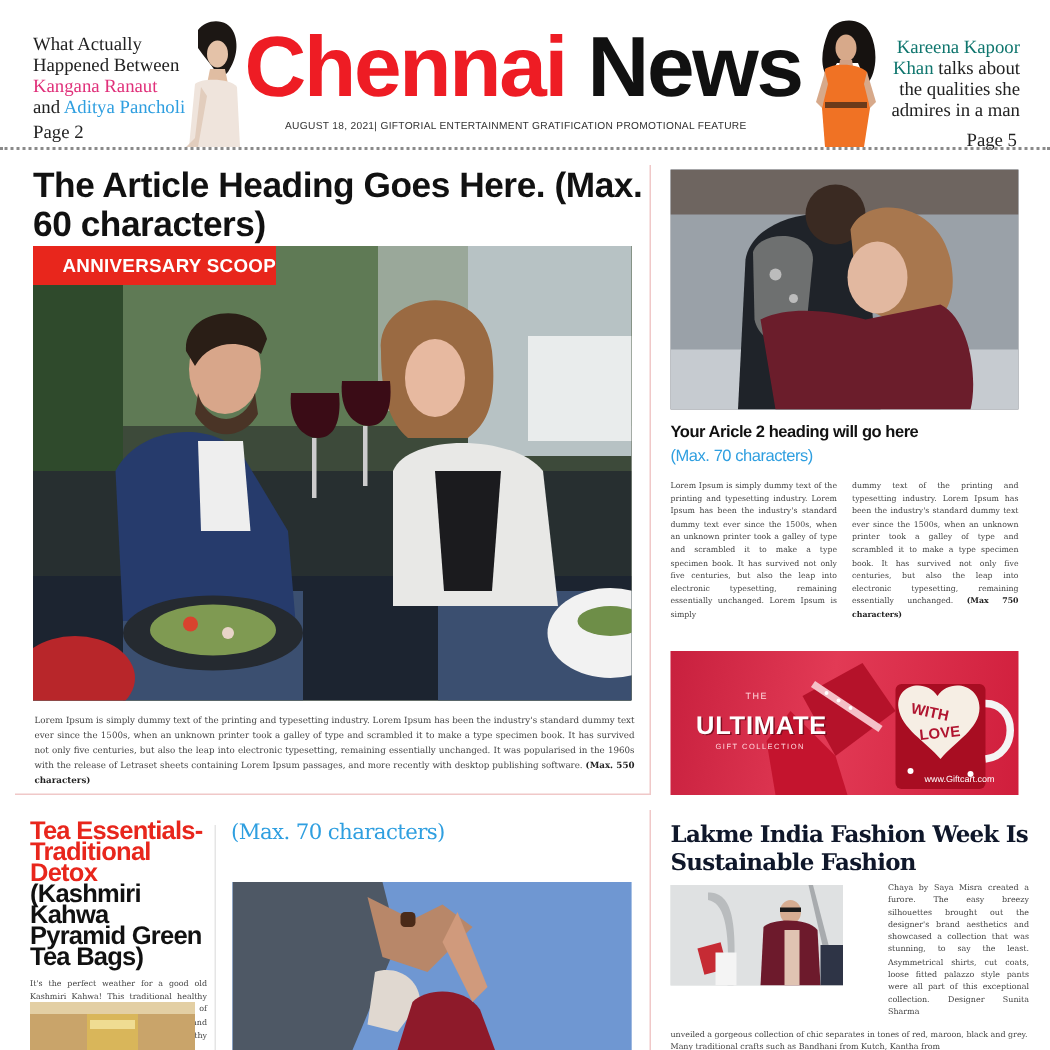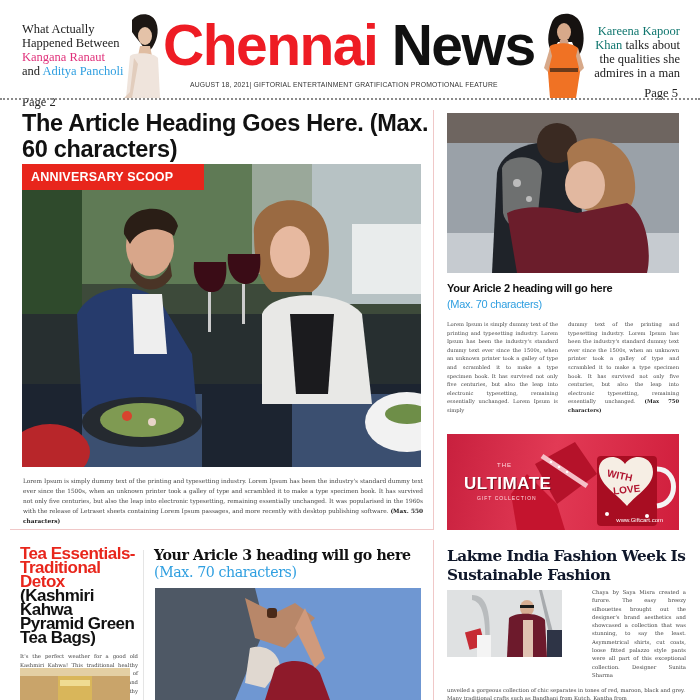--- a/index.html
+++ b/index.html
@@ -4,40 +4,40 @@
 <style>
   * { box-sizing: border-box; margin: 0; padding: 0; }
   html, body { width: 700px; height: 700px; overflow: hidden; background: #ffffff; }
   body { position: relative; font-family: "Liberation Serif", serif; color: #222; }
 
   
   .masthead { position: absolute; left: 0; top: 0; width: 700px; height: 100px; }
   .teaser-left { position: absolute; left: 22px; top: 22px; width: 110px; font-family: "Liberation Serif", serif; font-size: 12.5px; line-height: 14px; color: #222; }
   .teaser-left .pink { color: #e0307a; }
   .teaser-left .blue { color: #2f9fe0; }
-  .teaser-left .page { display: block; margin-top: 17px; }
+  .teaser-left .page { display: block; margin-top: 3px; }
   .teaser-right { position: absolute; right: 20px; top: 24px; width: 110px; text-align: right; font-family: "Liberation Serif", serif; font-size: 12.5px; line-height: 14px; color: #222; }
   .teaser-right .pink { color: #0f766e; }
   .teaser-right .page { display: block; margin-top: 6px; margin-right: 2px; }
 
   .celeb { position: absolute; }
   .celeb-left { left: 118px; top: 12px; width: 46px; height: 86px; }
   .celeb-right { left: 538px; top: 12px; width: 52px; height: 86px; }
 
   .logo { position: absolute; left: 163px; top: 14px; font-family: "Liberation Sans", sans-serif; font-weight: bold; font-size: 57px; letter-spacing: -1.5px; line-height: 62px; white-space: nowrap; }
   .logo .red { color: #ee1c24; }
   .logo .black { color: #111; }
   .dateline { position: absolute; left: 190px; top: 81px; font-family: "Liberation Sans", sans-serif; font-size: 6.8px; color: #333; letter-spacing: 0.2px; white-space: nowrap; }
   .dotted-rule { position: absolute; left: 0; top: 98px; width: 700px; border-top: 2px dotted #8a8a8a; }
 
   
   .main-box { position: absolute; left: 10px; top: 110px; width: 424px; height: 420px; border-right: 1px solid #f0c8c8; border-bottom: 1px solid #f0c8c8; }
   .main-title { position: absolute; left: 12px; top: 0; width: 410px; font-family: "Liberation Sans", sans-serif; font-weight: bold; font-size: 23.5px; line-height: 26px; color: #111; letter-spacing: -0.3px; }
   .main-photo { position: absolute; left: 12px; top: 54px; width: 399px; height: 303px; overflow: hidden; background: #2b3a2c; }
-  .scoop-tag { position: absolute; left: 12px; top: 54px; width: 182px; height: 26px; background: #e8261c; color: #fff; font-family: "Liberation Sans", sans-serif; font-weight: bold; font-size: 12.5px; line-height: 26px; padding-left: 9px; letter-spacing: 0.2px; }
+  .scoop-tag { position: absolute; left: 12px; top: 54px; width: 162px; height: 26px; background: #e8261c; color: #fff; font-family: "Liberation Sans", sans-serif; font-weight: bold; font-size: 12.5px; line-height: 26px; padding-left: 9px; letter-spacing: 0.2px; text-align: right; }
   .main-body { position: absolute; left: 13px; top: 366px; width: 400px; font-family: "DejaVu Serif", serif; font-size: 5.8px; line-height: 10px; color: #444; text-align: justify; }
   .main-body b { color: #222; }
 
   
   .right-photo { position: absolute; left: 447px; top: 113px; width: 232px; height: 160px; overflow: hidden; background: #8a8f95; }
   .art2-title { position: absolute; left: 447px; top: 280px; width: 240px; font-family: "Liberation Sans", sans-serif; font-weight: bold; font-size: 11px; line-height: 16px; color: #111; letter-spacing: -0.3px; }
   .art2-sub { color: #2f9fe0; font-weight: normal; display: block; }
   .art2-cols { position: absolute; left: 447px; top: 320px; width: 232px; display: flex; justify-content: space-between; }
   .art2-col { width: 111px; font-family: "DejaVu Serif", serif; font-size: 5.2px; line-height: 8.6px; color: #444; text-align: justify; }
   .art2-col b { color: #222; }
@@ -223,21 +223,20 @@
 <svg class="tea-photo" viewBox="0 0 110 32" preserveAspectRatio="none">
   <rect width="110" height="32" fill="#c9a46a"></rect>
   <rect x="0" y="0" width="110" height="8" fill="#e3cfa4"></rect>
   <rect x="38" y="8" width="34" height="24" fill="#d9b65a"></rect>
   <rect x="40" y="12" width="30" height="6" fill="#efdc92"></rect>
 </svg>
 
 <div class="sep-v"></div>
 
 <h2 class="art3-title">
-  <span>Your Aricle 3 heading will go here</span>
   <span class="art3-sub">(Max. 70 characters)</span>
 </h2>
 <svg class="art3-photo" viewBox="0 0 266 112" preserveAspectRatio="none">
   <rect width="266" height="112" fill="#6f97d2"></rect>
   <path d="M0 0 L100 0 L110 40 L80 112 L0 112 Z" fill="#4e5865"></path>
   <path d="M90 10 L120 25 L140 15 L160 30 L130 60 L100 50 Z" fill="#b88769"></path>
   <rect x="112" y="20" width="10" height="10" rx="3" fill="#4a2a18"></rect>
   <path d="M95 60 C110 55 125 65 125 80 L110 100 L90 95 Z" fill="#e0d8d0"></path>
   <path d="M120 80 C130 70 155 70 165 85 L175 112 L110 112 Z" fill="#8e1a2a"></path>
   <path d="M150 20 L170 70 L160 80 L140 40 Z" fill="#d09a7c"></path>

